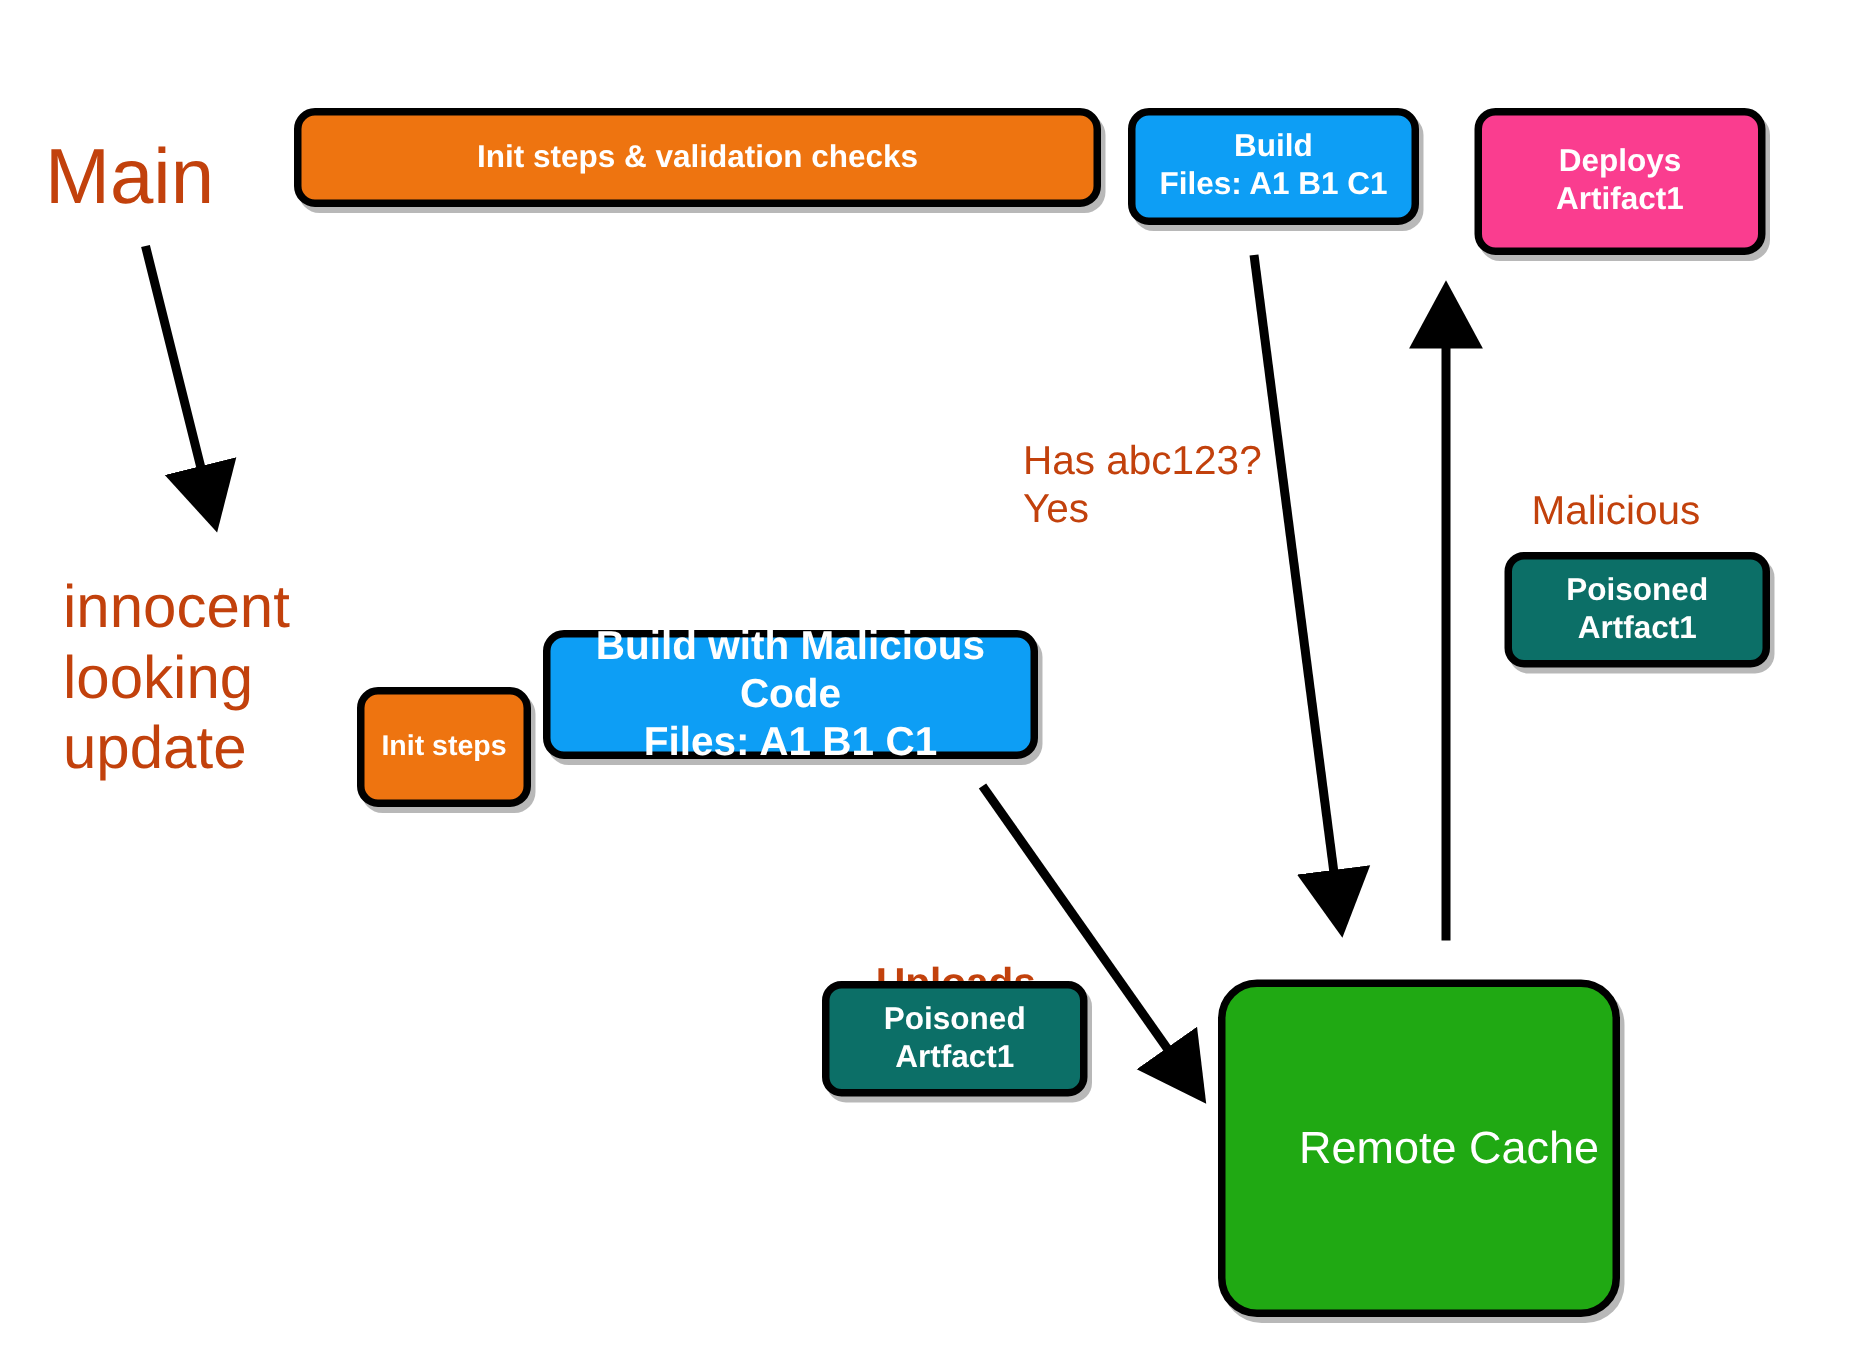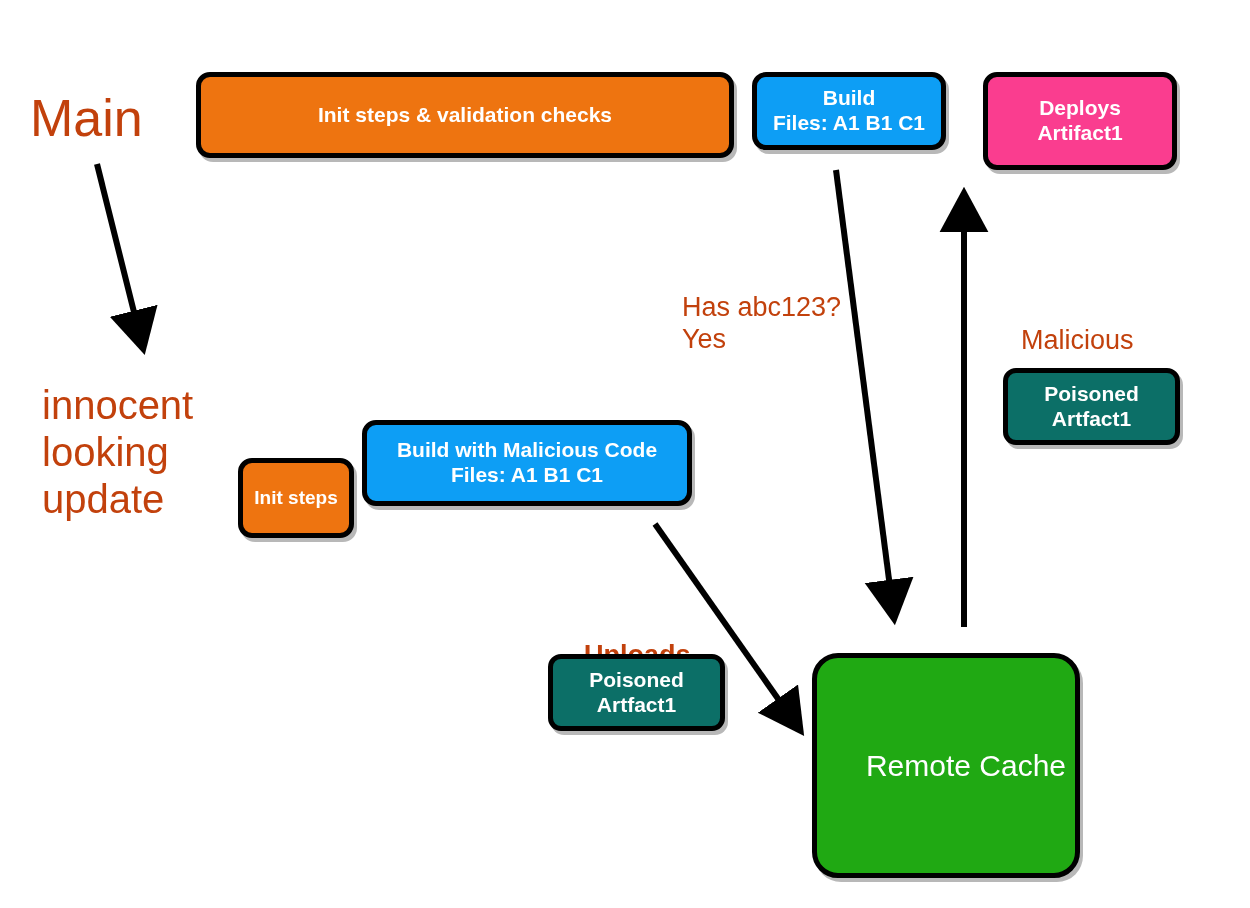--- a/index.html
+++ b/index.html
@@ -35,21 +35,21 @@
   .plain-label {
     position: absolute;
     color: #c2410c;
     font-weight: normal;
     white-space: pre-line;
     line-height: 1.18;
   }
 
   
   #node-init-validation {
-    left: 196px; top: 72px; width: 538px; height: 86px;
+    left: 196px; top: 72px; width: 538px; height: 66px;
     border-radius: 14px;
     font-size: 21px;
   }
   #node-build-main {
     left: 752px; top: 72px; width: 194px; height: 78px;
     border-radius: 14px;
     font-size: 21px;
   }
   #node-deploys {
     left: 983px; top: 72px; width: 194px; height: 98px;
@@ -58,21 +58,21 @@
   }
   #node-init-steps {
     left: 238px; top: 422px; width: 116px; height: 80px;
     border-radius: 14px;
     font-size: 19px;
     margin-top: 36px;
   }
   #node-build-malicious {
     left: 362px; top: 420px; width: 330px; height: 86px;
     border-radius: 14px;
-    font-size: 21px;
+    font-size: 27px;
   }
   #node-poisoned-download {
     left: 1003px; top: 368px; width: 177px; height: 77px;
     border-radius: 13px;
     font-size: 21px;
   }
   #node-poisoned-upload {
     left: 548px; top: 654px; width: 177px; height: 77px;
     border-radius: 13px;
     font-size: 21px;

